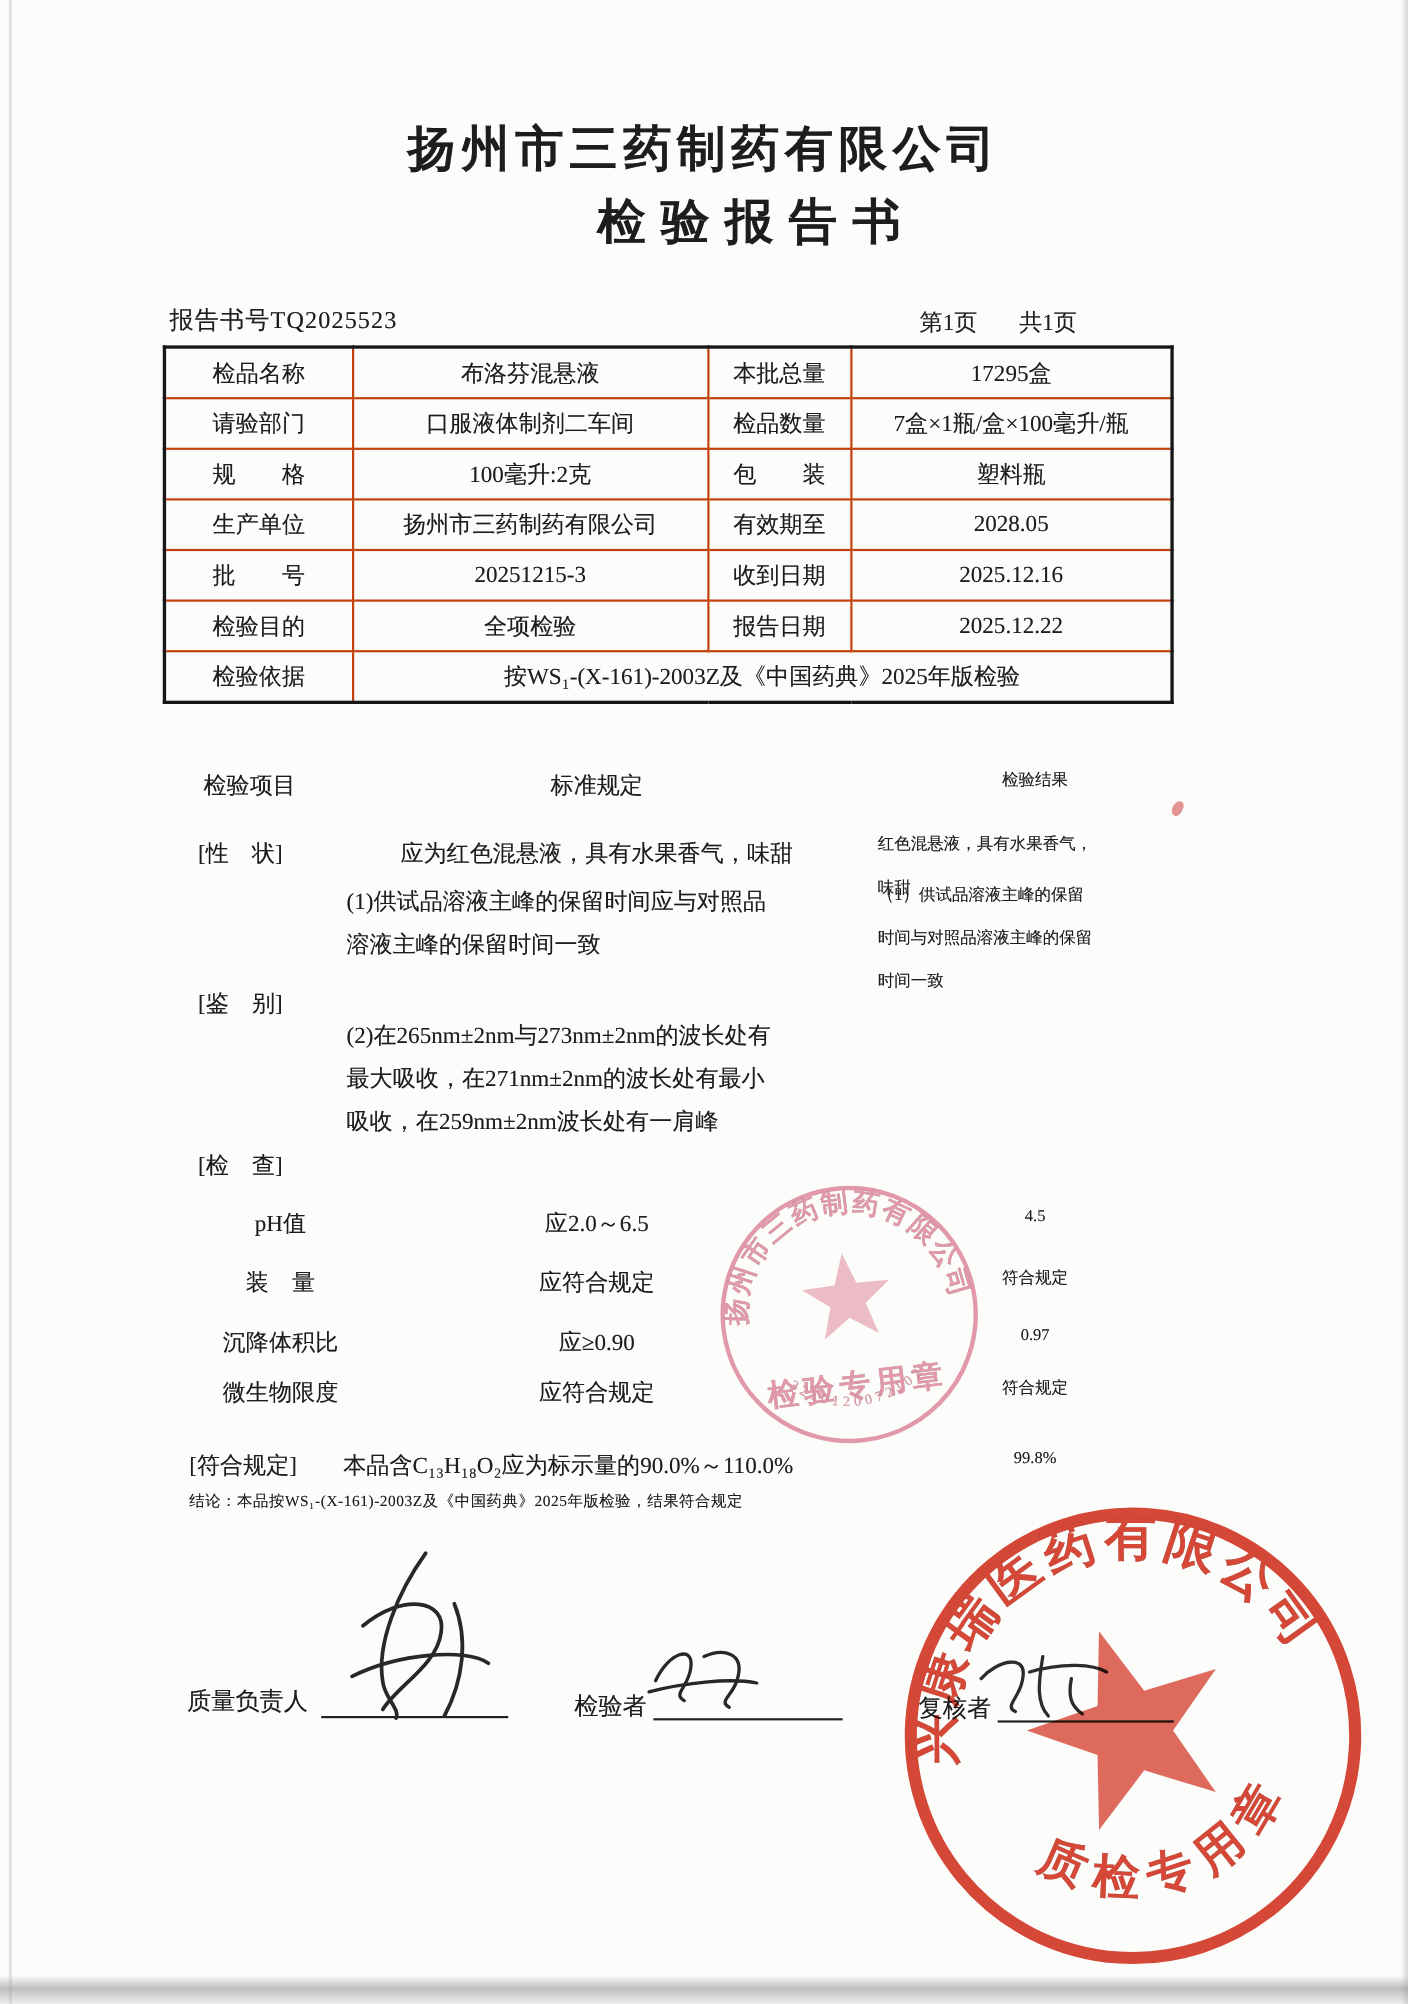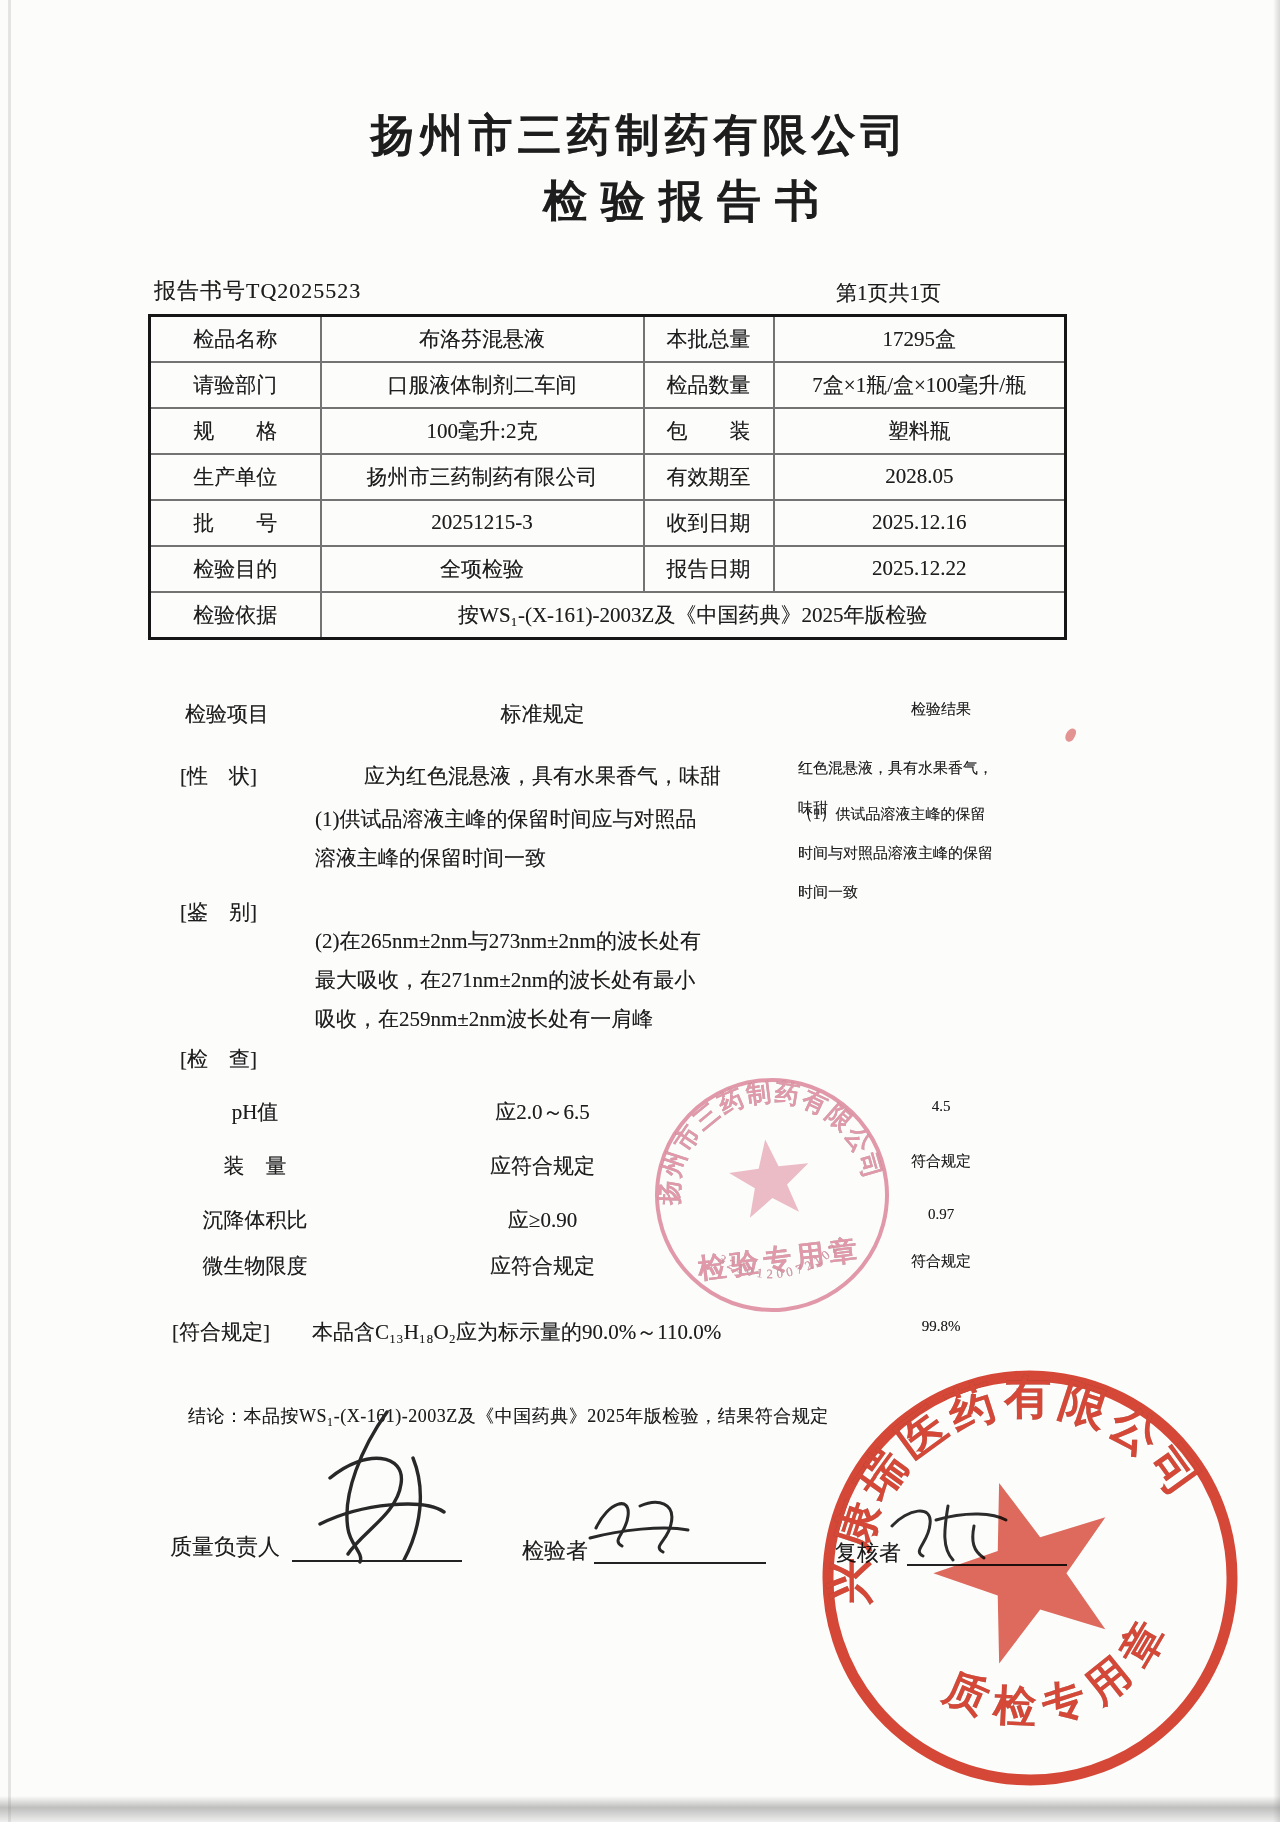--- a/index.html
+++ b/index.html
@@ -8,34 +8,34 @@
     background:#fcfcfb;overflow:hidden;color:#1d1d1d;
     font-family:"Liberation Serif","DejaVu Serif",serif;
     text-shadow:0 0 0.6px rgba(25,25,25,.45);
   }
   .abs{position:absolute;}
   .title1{position:absolute;top:106px;left:0;width:100%;text-align:center;
     font-size:44px;font-weight:bold;letter-spacing:5px;}
   .title2{position:absolute;top:172px;left:0;width:100%;text-align:center;
     font-size:44px;font-weight:bold;letter-spacing:14px;padding-left:48px;}
   .report-no{position:absolute;top:276px;left:154px;font-size:22px;letter-spacing:1px;}
-  .page-info{position:absolute;top:279px;left:836px;font-size:21px;display:flex;}
+  .page-info{position:absolute;top:279px;left:836px;font-size:21px;display:flex;gap:38px;}
   .info-table{position:absolute;top:314px;left:148px;width:916px;border-collapse:collapse;
     border:3px solid #161616;table-layout:fixed;}
-  .info-table td{border:2px solid #737373;text-align:center;font-size:21px;
+  .info-table td{border:2px solid #c2410c;text-align:center;font-size:21px;
     padding:2px 4px;overflow:hidden;}
   .info-table tr{height:46px;}
   .info-table tr.tall{height:47px;}
   .it-label{position:absolute;left:180px;font-size:21px;white-space:nowrap;}
   .chk-name{position:absolute;left:155px;width:200px;text-align:center;font-size:21px;}
   .col-std{position:absolute;left:315px;width:455px;font-size:21px;}
   .col-res{position:absolute;left:798px;width:286px;font-size:15px;}
   .center{text-align:center;}
   .pre{white-space:pre-line;}
-  .conclusion{position:absolute;left:172px;top:1404px;font-size:18px;letter-spacing:.5px;margin-left:16px;}
+  .conclusion{position:absolute;left:172px;top:1356px;font-size:14px;letter-spacing:.5px;}
   .sig-label{position:absolute;font-size:22px;white-space:nowrap;}
   .sig-line{position:absolute;height:0;border-bottom:2.5px solid #222;}
   svg text{font-family:"Liberation Serif","DejaVu Serif",serif;}
   .stamp{position:absolute;mix-blend-mode:multiply;}
   .edge-left{position:absolute;left:8px;top:0;width:3px;height:100%;background:#e4e4e2;}
   .edge-right{position:absolute;right:0;top:0;width:7px;height:100%;
     background:linear-gradient(90deg,rgba(0,0,0,0),rgba(150,150,150,.35));}
   .edge-bottom{position:absolute;left:0;top:1796px;width:100%;height:26px;
     background:linear-gradient(180deg,rgba(0,0,0,0),rgba(140,140,140,.55) 45%,rgba(200,200,200,.25));}
   .speck{position:absolute;left:1066px;top:728px;width:9px;height:14px;

